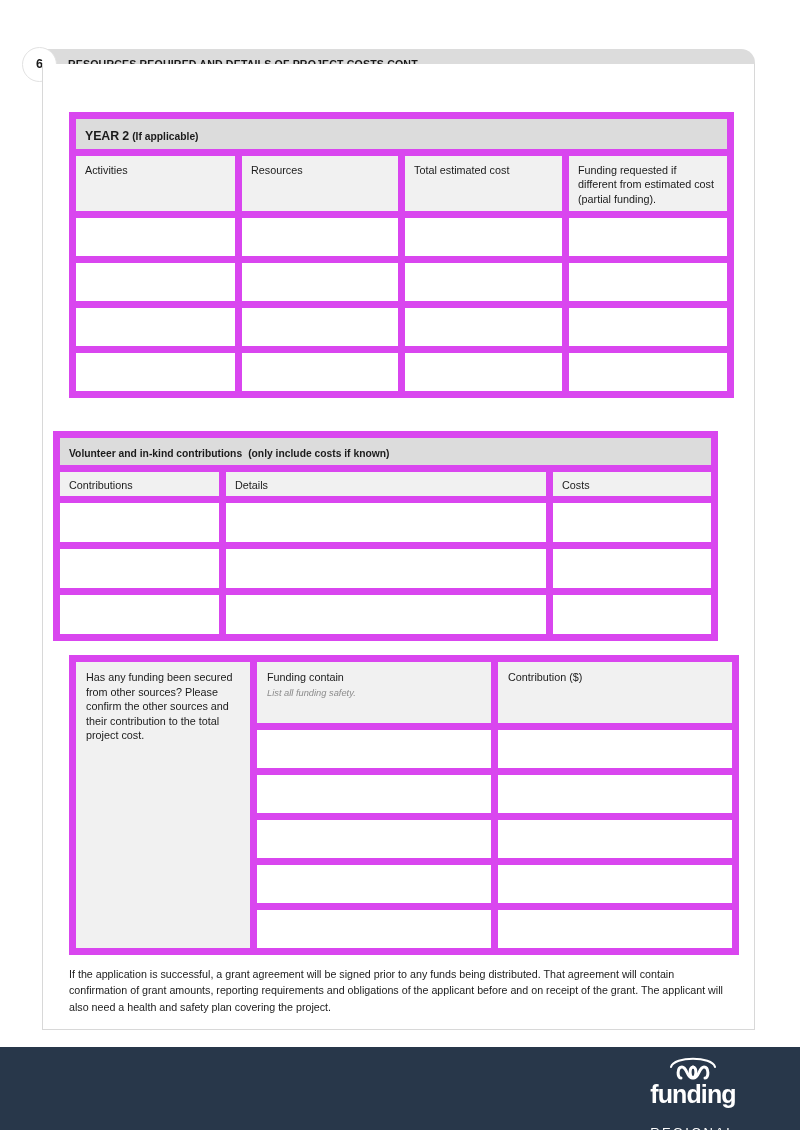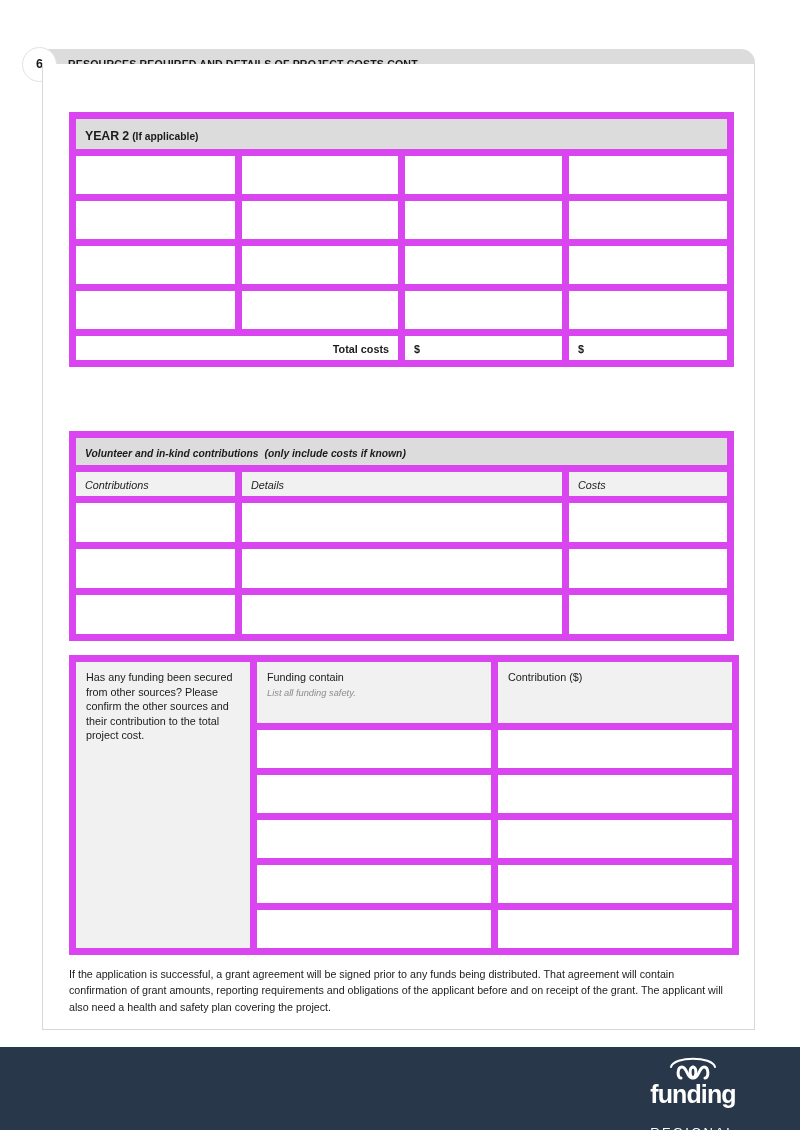--- a/index.html
+++ b/index.html
@@ -108,21 +108,21 @@
   }
 
   
   #tbl-year2 { left: 69px; top: 112px; width: 658px; }
   #tbl-year2 .r-title td { height: 36px; padding-top: 9px; }
   #tbl-year2 .r-head td  { height: 62px; }
   #tbl-year2 .r-blank td { height: 45px; }
   #tbl-year2 .r-total td { height: 31px; padding-top: 6px; }
 
   
-  #tbl-vol { left: 69px; top: 431px; width: 658px; font-style: italic; }
+  #tbl-vol { left: 53px; top: 431px; width: 658px; }
   #tbl-vol .r-title td { height: 31px; padding-top: 8px; }
   #tbl-vol .r-head td  { height: 26px; padding-top: 6px; }
   #tbl-vol .r-blank td { height: 46px; }
 
   
   #tbl-fund { left: 69px; top: 655px; width: 663px; }
   #tbl-fund td { padding: 8px 10px 4px 10px; }
   #tbl-fund .r-head td  { height: 68px; }
   #tbl-fund .r-blank td { height: 45px; }
 
@@ -188,48 +188,49 @@
       <col style="width:164px">
       <col style="width:165px">
   </colgroup>
   <tbody>
       <tr class="r-title">
     <td class="band-dark" colspan="4">
       <span class="title-big">YEAR 2</span>
       <span class="title-small">(If applicable)</span>
     </td>
   </tr>
-  <tr class="r-blank">
-    <td class="cell-white"></td>
-    <td class="cell-white"></td>
-    <td class="cell-white"></td>
-    <td class="cell-white"></td>
-  </tr>
-  <tr class="r-blank">
-    <td class="cell-white"></td>
-    <td class="cell-white"></td>
-    <td class="cell-white"></td>
-    <td class="cell-white"></td>
-  </tr>
-  <tr class="r-blank">
-    <td class="cell-white"></td>
-    <td class="cell-white"></td>
-    <td class="cell-white"></td>
-    <td class="cell-white"></td>
-  </tr>
-  <tr class="r-blank">
-    <td class="cell-white"></td>
-    <td class="cell-white"></td>
-    <td class="cell-white"></td>
-    <td class="cell-white"></td>
-  </tr>
-  <tr class="r-total">
-    <td class="cell-white bold right" colspan="2">Total costs</td>
-    <td class="cell-white bold">$</td>
-    <td class="cell-white bold">$</td>
+  <tr class="r-head">
+    <td class="band-light">Activities</td>
+    <td class="band-light">Resources</td>
+    <td class="band-light">Total estimated cost</td>
+    <td class="band-light">Funding requested if different from estimated cost (partial funding).</td>
+  </tr>
+  <tr class="r-blank">
+    <td class="cell-white"></td>
+    <td class="cell-white"></td>
+    <td class="cell-white"></td>
+    <td class="cell-white"></td>
+  </tr>
+  <tr class="r-blank">
+    <td class="cell-white"></td>
+    <td class="cell-white"></td>
+    <td class="cell-white"></td>
+    <td class="cell-white"></td>
+  </tr>
+  <tr class="r-blank">
+    <td class="cell-white"></td>
+    <td class="cell-white"></td>
+    <td class="cell-white"></td>
+    <td class="cell-white"></td>
+  </tr>
+  <tr class="r-blank">
+    <td class="cell-white"></td>
+    <td class="cell-white"></td>
+    <td class="cell-white"></td>
+    <td class="cell-white"></td>
   </tr>
 </tbody>
   </table>
 
 <table class="tbl" id="tbl-vol">
   <colgroup>
     <col style="width:166px">
       <col style="width:327px">
       <col style="width:165px">
   </colgroup>

